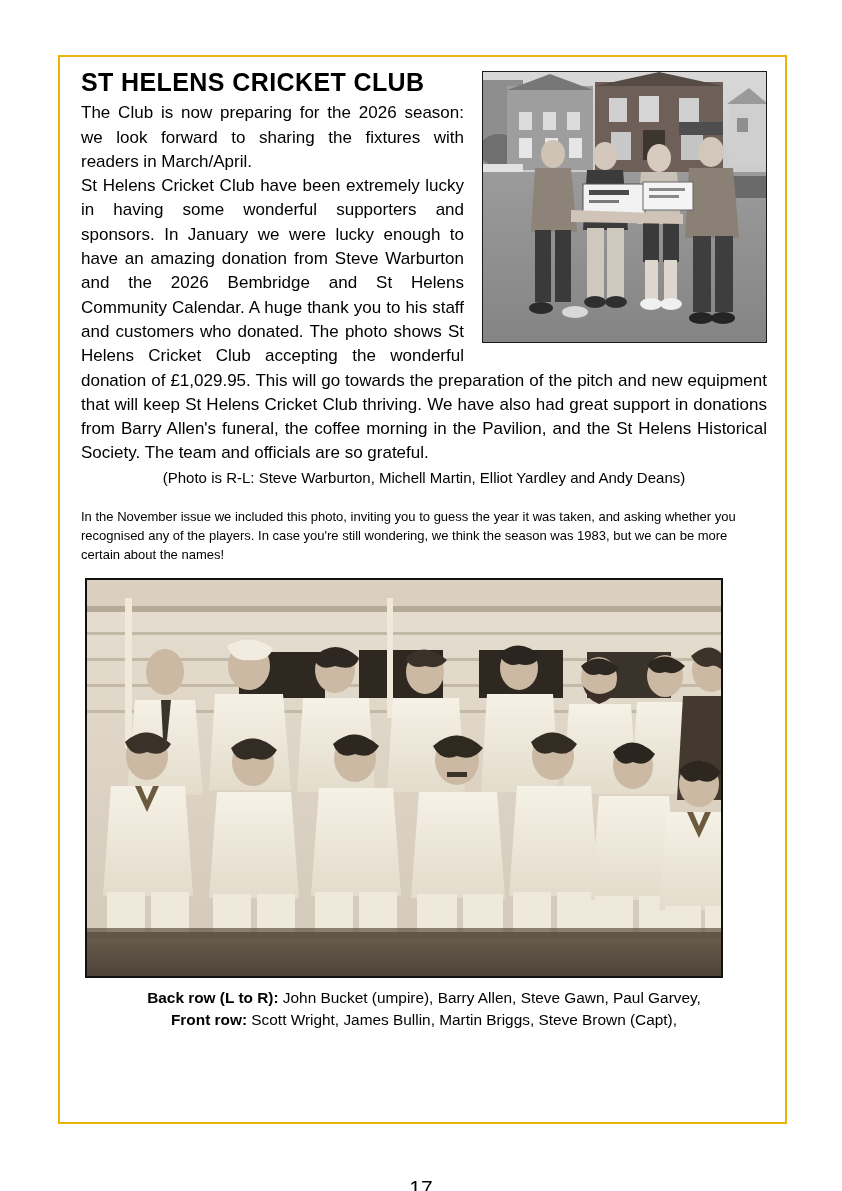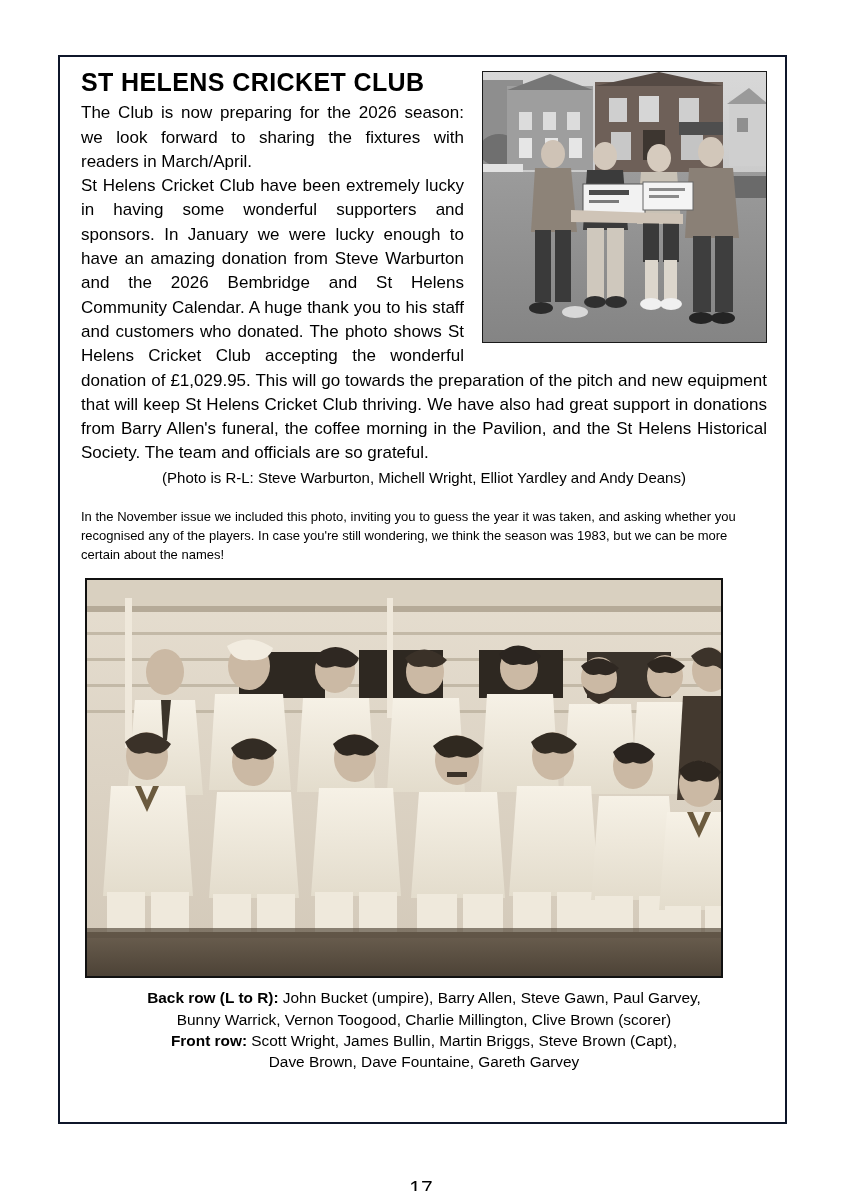--- a/index.html
+++ b/index.html
@@ -17,21 +17,21 @@
     overflow: hidden;
   }
 
   
   #page-frame {
     position: absolute;
     left: 58px;
     top: 55px;
     width: 729px;
     height: 1069px;
-    border: 2px solid #0f172a;
+    border: 2px solid #eab308;
     box-sizing: border-box;
     background: #ffffff;
   }
   #page-inner {
     position: absolute;
     left: 21px;
     top: 12px;
     width: 686px;
     height: 1040px;
   }
@@ -213,21 +213,21 @@
     </div>
 
     <h1 class="headline">ST HELENS CRICKET CLUB</h1>
 
     <p class="body-text">The Club is now preparing for the 2026 season: we look forward to sharing the fixtures with readers in March/April.</p>
 
     <p class="body-text">St Helens Cricket Club have been extremely lucky in having some wonderful supporters and sponsors. In January we were lucky enough to have an amazing donation from Steve Warburton and the 2026 Bembridge and St Helens Community Calendar. A huge thank you to his staff and customers who donated. The photo shows St Helens Cricket Club accepting the wonderful donation of £1,029.95. This will go towards the preparation of the pitch and new equipment that will keep St Helens Cricket Club thriving. We have also had great support in donations from Barry Allen's funeral, the coffee morning in the Pavilion, and the St Helens Historical Society. The team and officials are so grateful.</p>
 
     <div class="clearfix"></div>
 
-    <p class="photo-credit">(Photo is R-L: Steve Warburton, Michell Wright, Elliot Yardley and Andy Deans)</p>
+    <p class="photo-credit">(Photo is R-L: Steve Warburton, Michell Martin, Elliot Yardley and Andy Deans)</p>
 
     <div class="gap-block"></div>
 
     <p class="second-para">In the November issue we included this photo, inviting you to guess the year it was taken, and asking whether you recognised any of the players. In case you're still wondering, we think the season was 1983, but we can be more certain about the names!</p>
 
     <div class="team-photo-wrap">
       <svg viewBox="0 0 638 400" preserveAspectRatio="none" width="638" height="400">
         <defs>
           <linearGradient id="pavG" x1="0" y1="0" x2="0" y2="1">
             <stop offset="0%" stop-color="#e6ded0"></stop>
@@ -346,23 +346,21 @@
 
         <rect x="0" y="352" width="638" height="48" fill="url(#turfG)"></rect>
         <rect x="0" y="348" width="638" height="10" fill="#5e5244" opacity="0.7"></rect>
       </svg>
     </div>
 
     <div class="team-caption">
       <div>
         <b>Back row (L to R):</b><span> John Bucket (umpire), Barry Allen, Steve Gawn, Paul Garvey,</span>
       </div>
-      <div>Bunny Warrick, Vernon Toogood, Charlie Millington, Clive Brown (scorer)</div>
       <div>
         <b>Front row:</b><span> Scott Wright, James Bullin, Martin Briggs, Steve Brown (Capt),</span>
       </div>
-      <div>Dave Brown, Dave Fountaine, Gareth Garvey</div>
     </div>
 
   </div>
 </div>
 
 <div id="page-number">17</div>
 
 </body></html>

